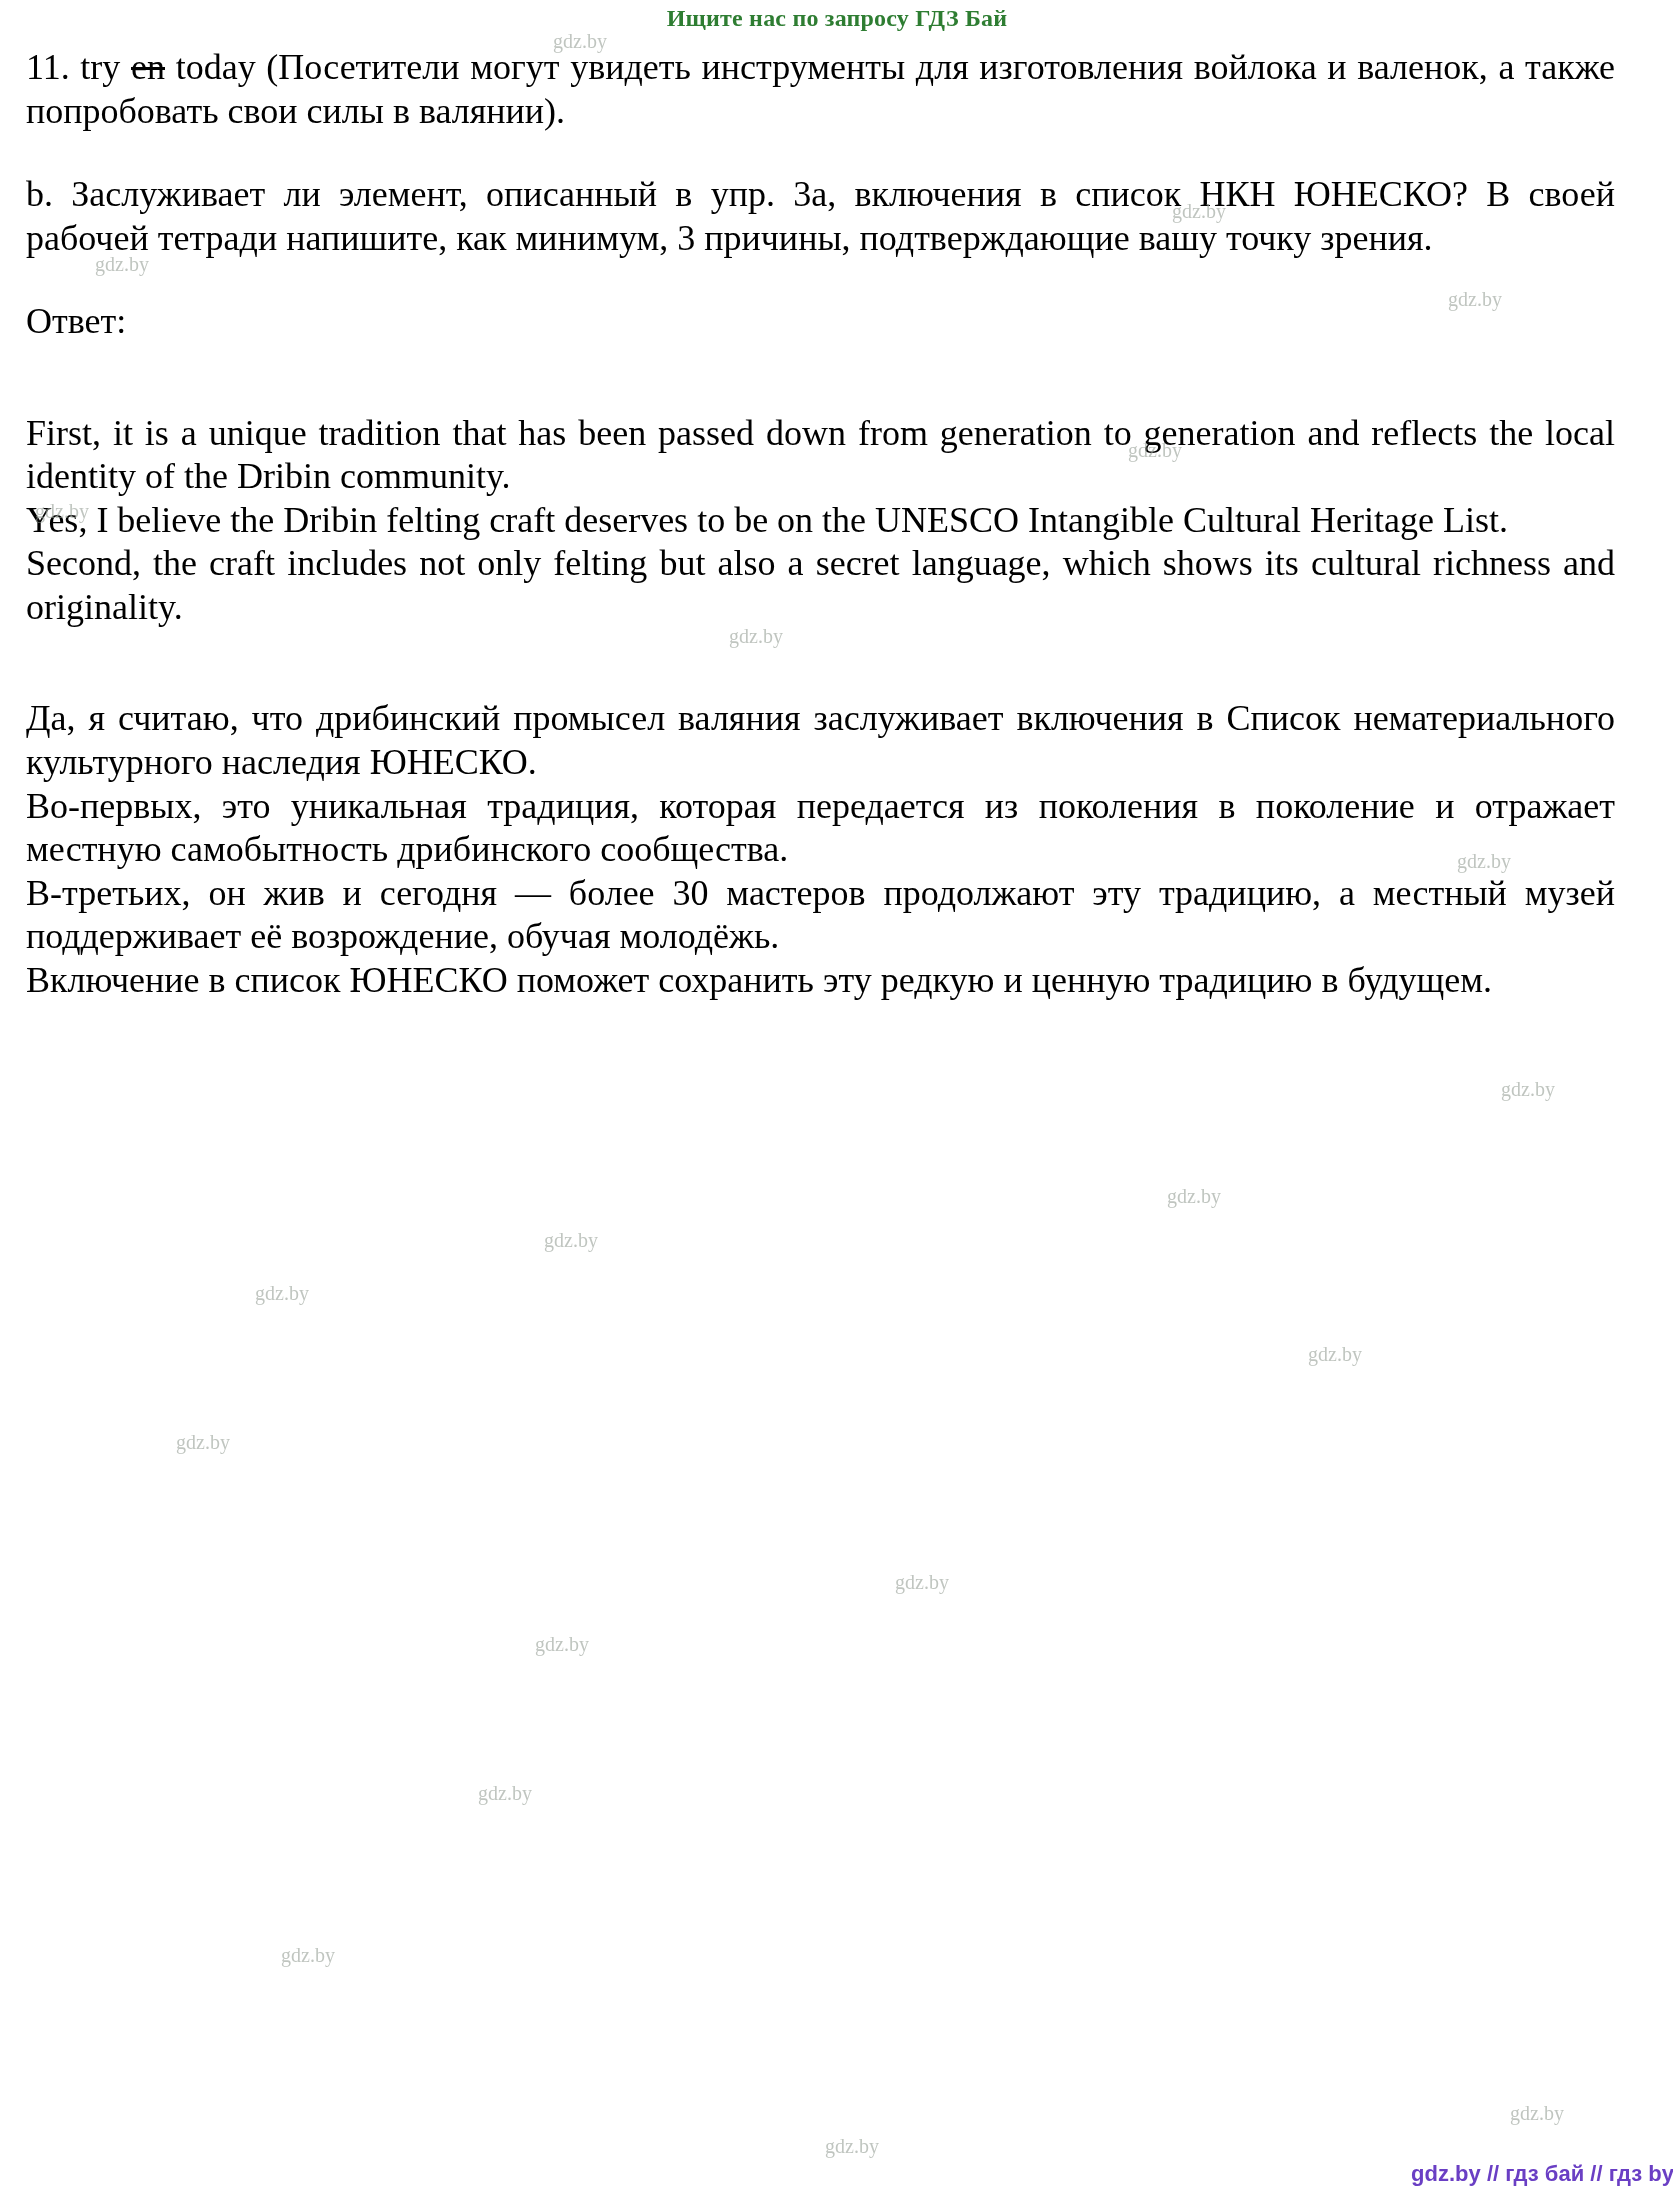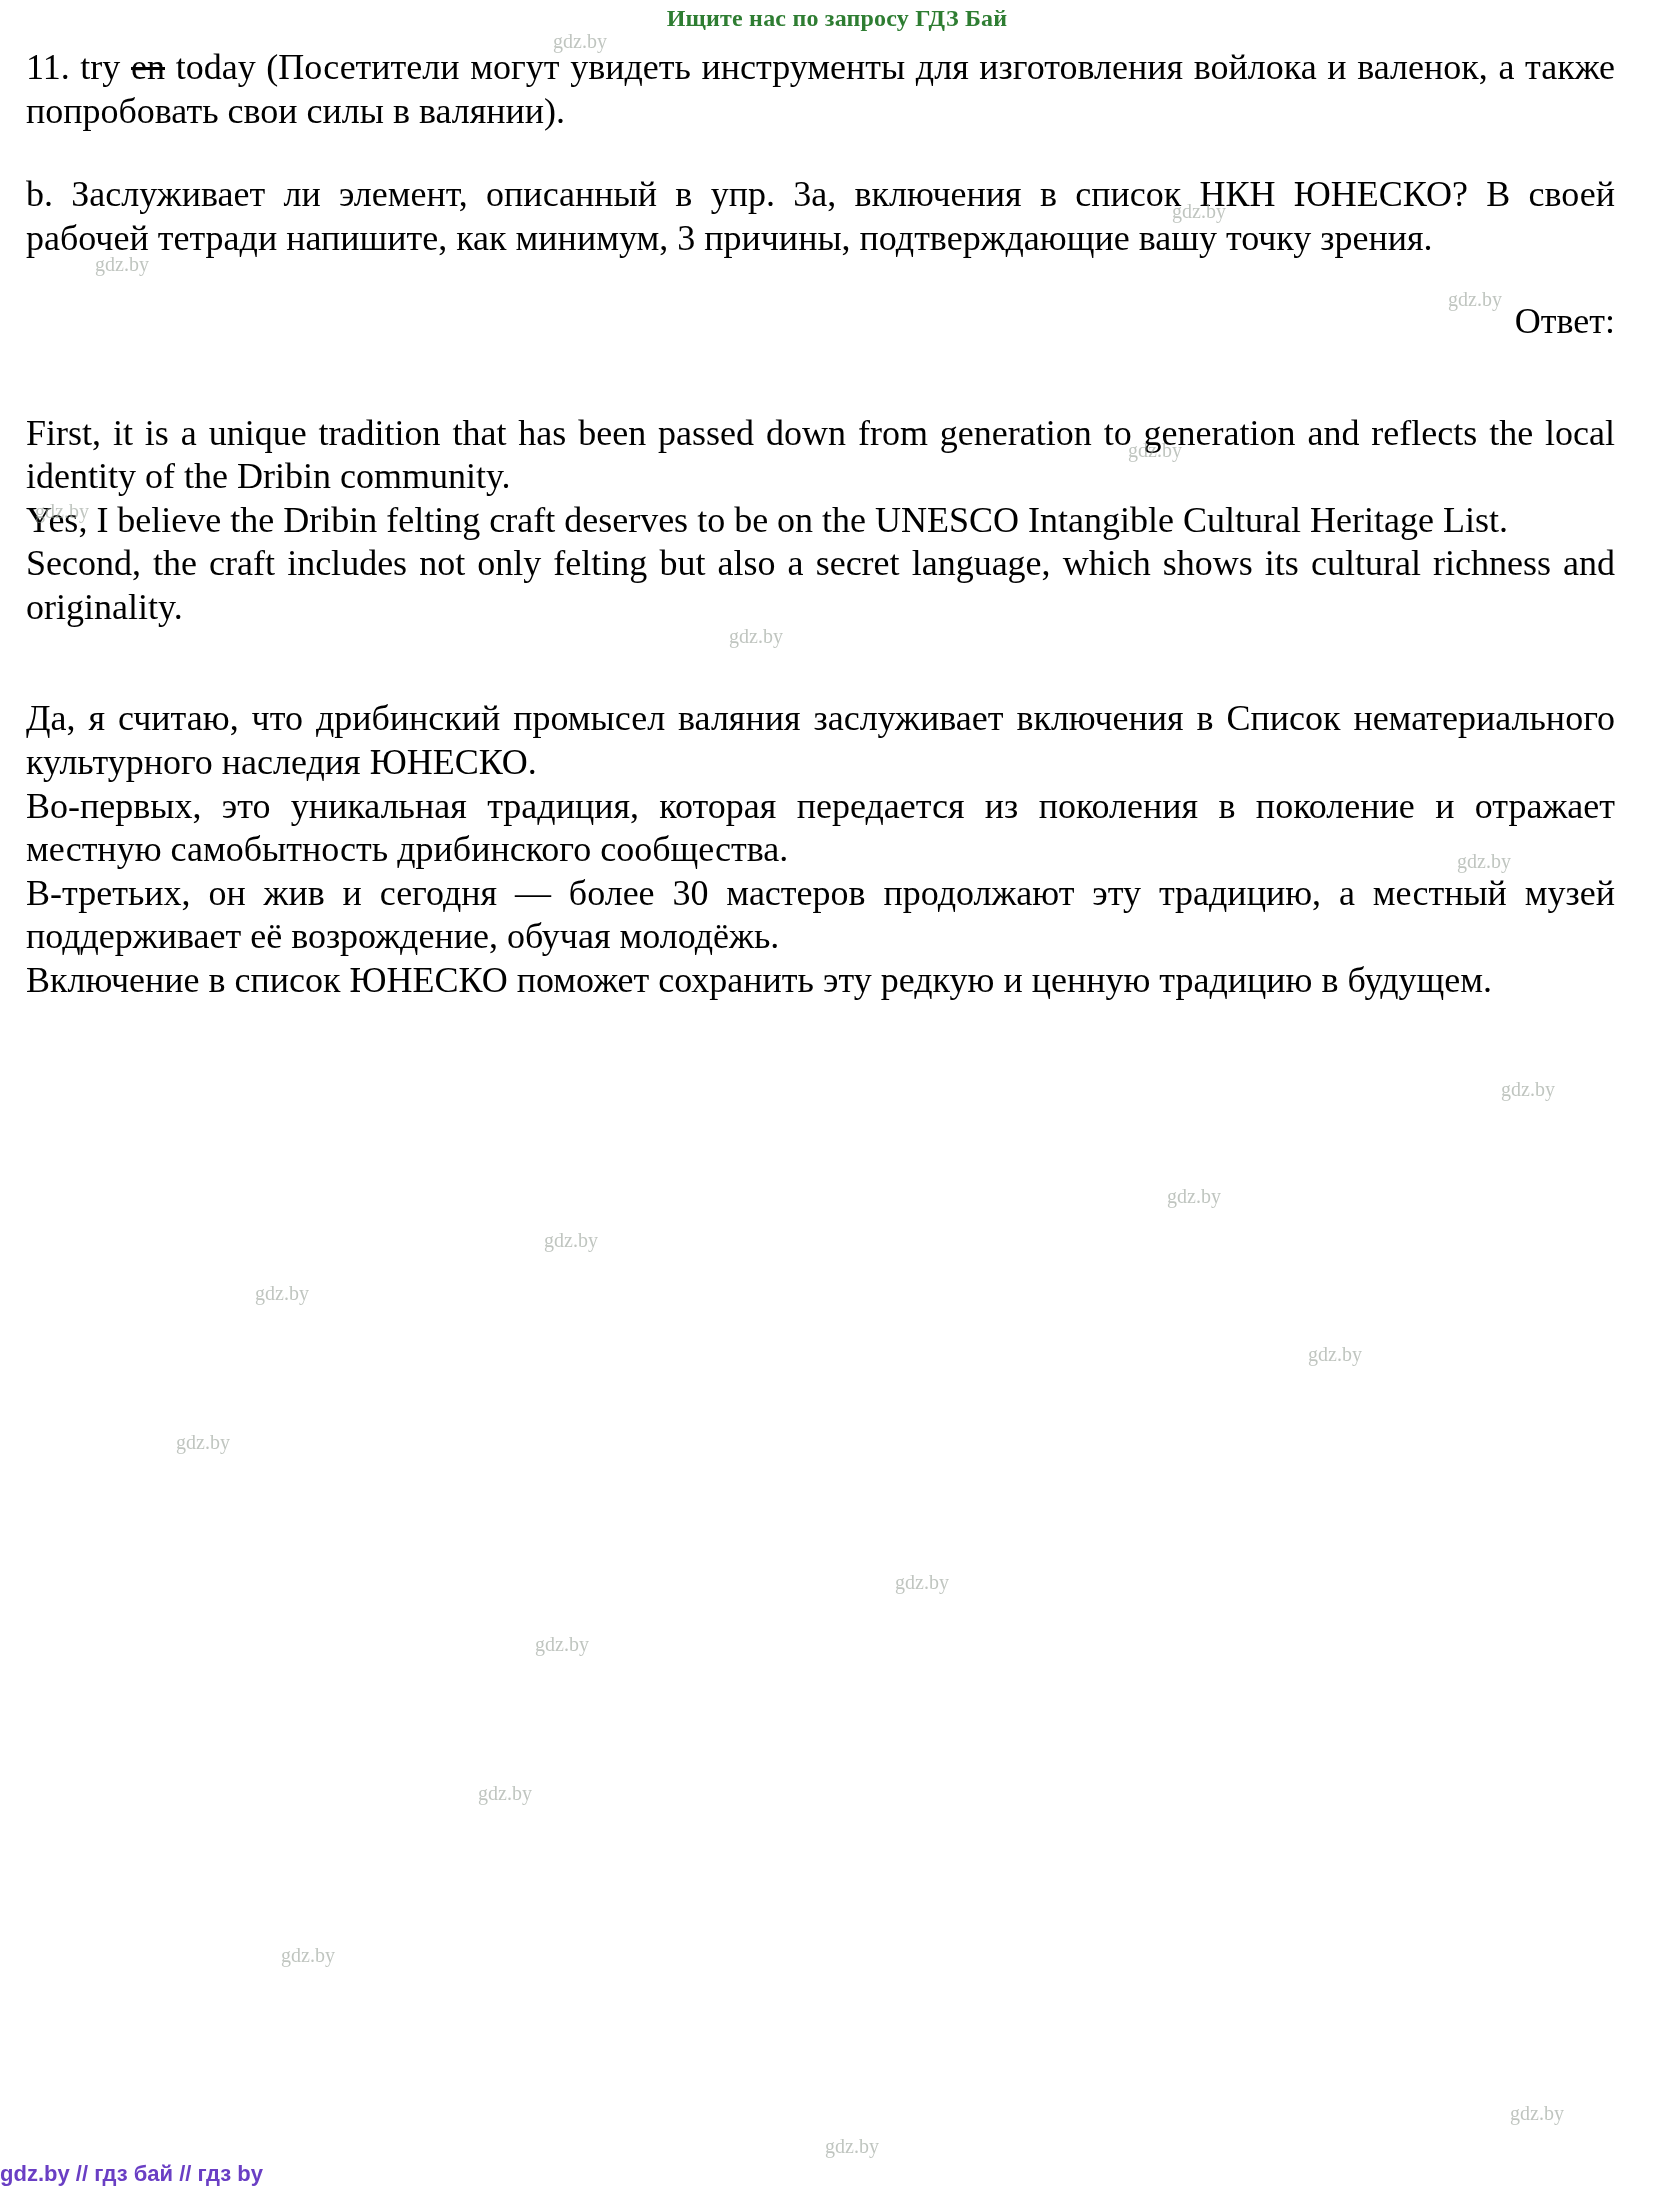--- a/index.html
+++ b/index.html
@@ -38,21 +38,20 @@
   .content {
     position: absolute;
     top: 46px;
     left: 26px;
     width: 1589px;
   }
   p {
     margin: 0;
     font-size: 36px;
     line-height: 1.21;
-    text-align: right;
   }
   .just {
     text-align: justify;
     text-align-last: left;
   }
   .para-gap-sm { margin-top: 0px; }
   .block-gap { height: 40px; }
   .block-gap-lg { height: 68px; }
   .strike {
     text-decoration: line-through;
@@ -69,21 +68,21 @@
     opacity: 0.62;
     white-space: nowrap;
     pointer-events: none;
     font-weight: normal;
   }
   .footer {
     position: absolute;
     bottom: 16px;
     left: 0;
     width: 100%;
-    text-align: left;
+    text-align: right;
     font-family: "Liberation Sans", sans-serif;
     font-size: 22px;
     font-weight: bold;
     color: #6a3fc4;
   }
   .footer span.sep {
     color: #6a3fc4;
     font-weight: bold;
   }
 </style>

